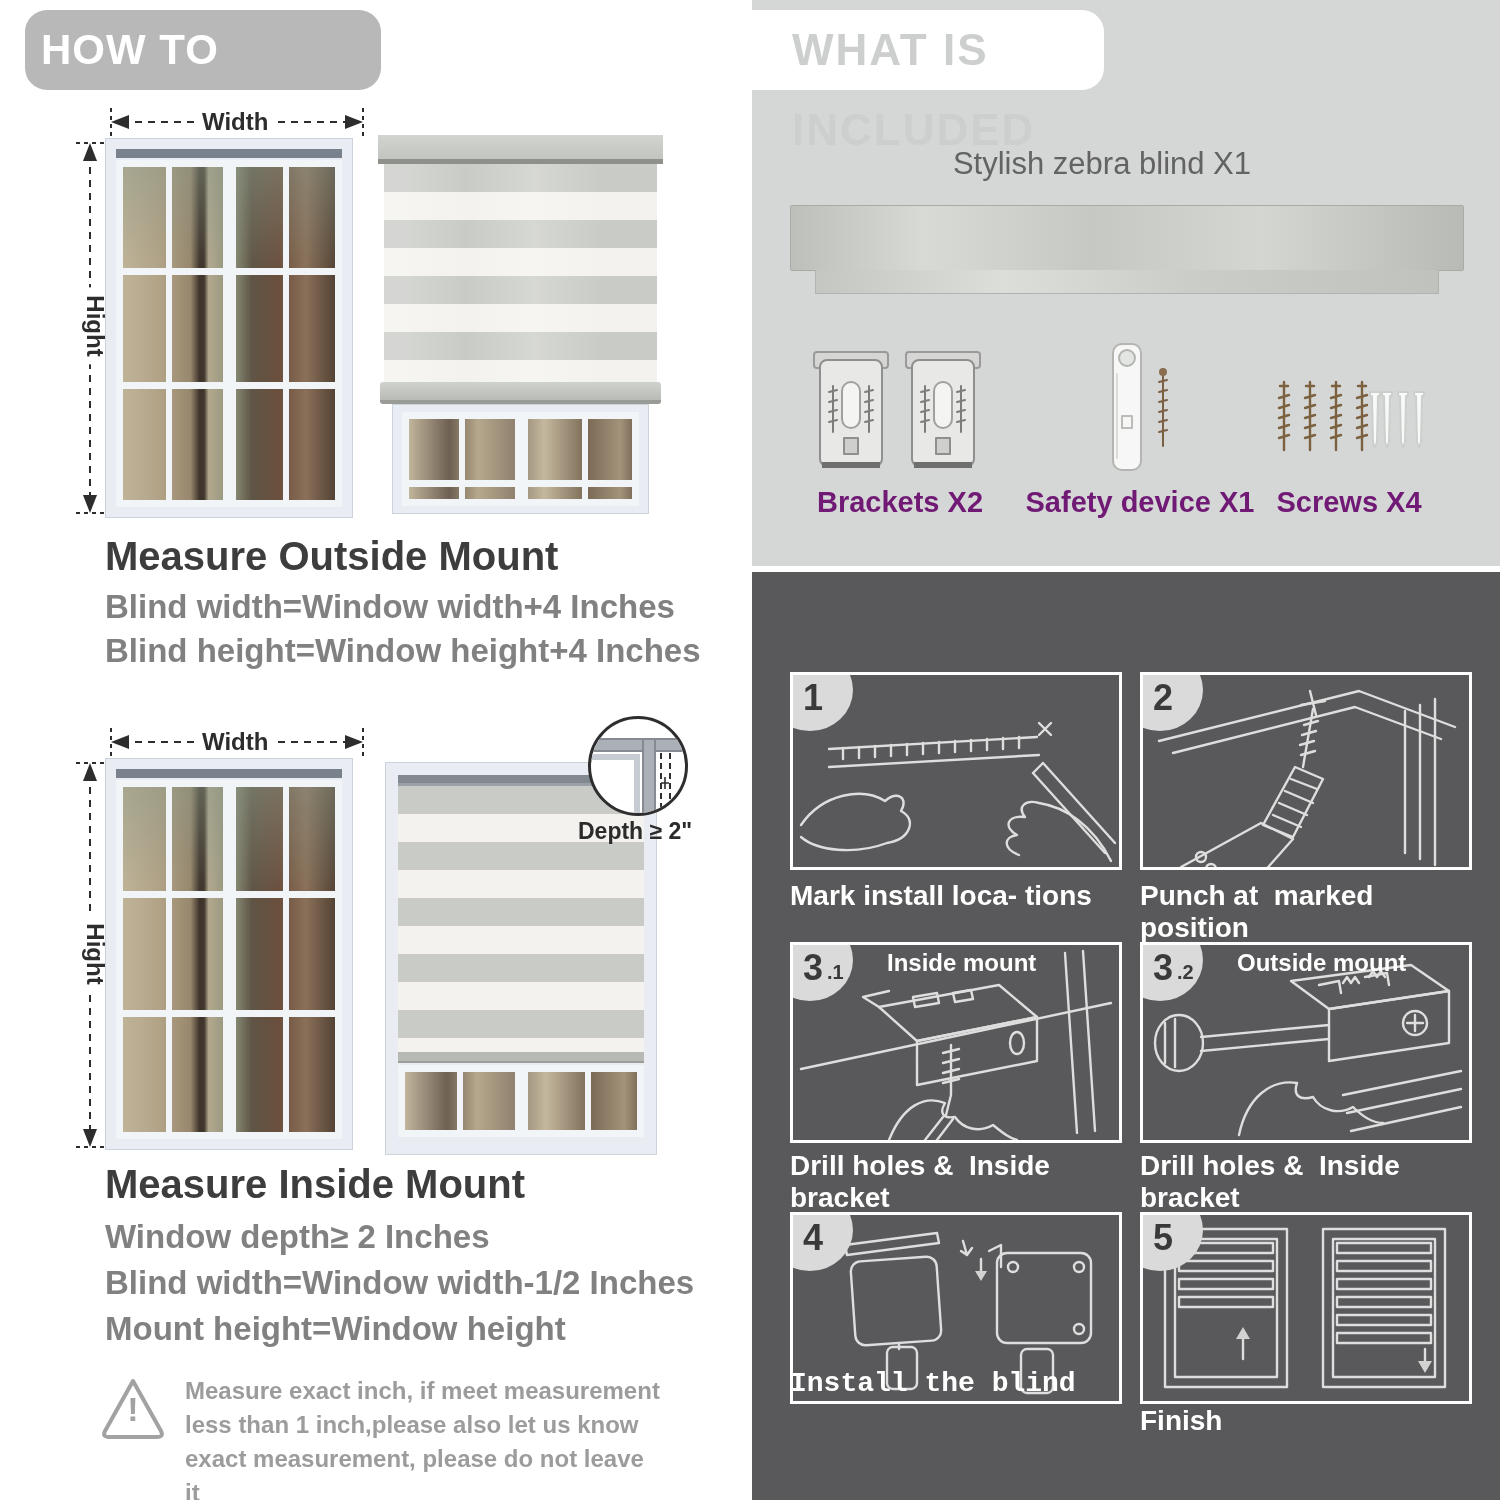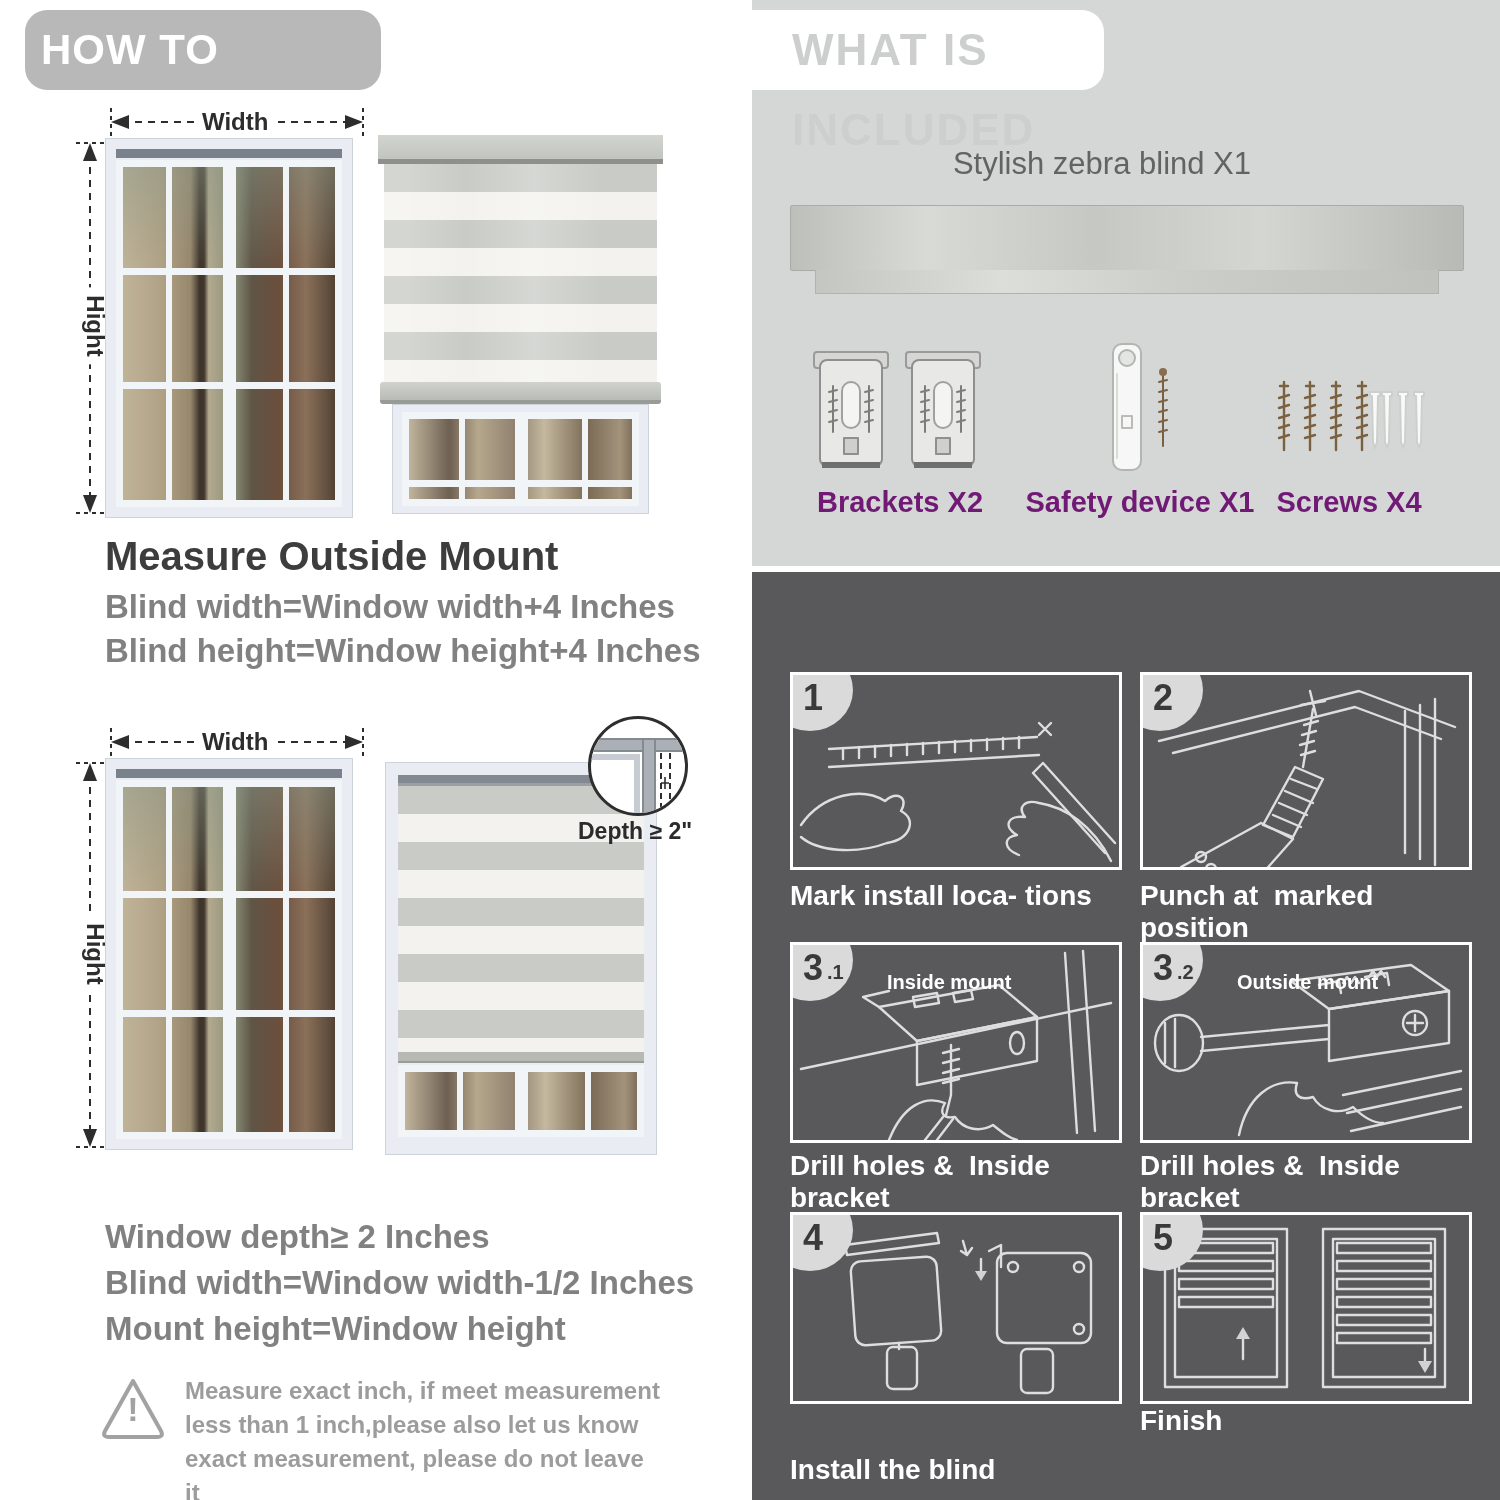--- a/index.html
+++ b/index.html
@@ -62,21 +62,21 @@
   .item-label{font-size:29px;font-weight:bold;color:#701a75;text-align:center;}
 
   
   .right-bottom{left:752px;top:572px;width:748px;height:928px;background:#59595b;}
   .iom-box{left:0;top:6px;width:615px;height:80px;background:#fff;border-radius:0 24px 24px 0;
     color:#3a3a3a;font-size:42px;font-weight:bold;line-height:80px;padding-left:38px;letter-spacing:1px;box-sizing:border-box;}
   .step-box{position:absolute;width:326px;border:3px solid #ffffff;overflow:hidden;background:#59595b;box-sizing:content-box;}
   .badge{position:absolute;top:-26px;left:-26px;width:86px;height:82px;background:#dadada;border-radius:50%;}
   .badge .num{position:absolute;left:36px;top:28px;font-size:36px;font-weight:bold;color:#3a3a3a;}
   .badge .sub{position:absolute;left:60px;top:42px;font-size:20px;font-weight:bold;color:#3a3a3a;}
-  .step-title{position:absolute;left:94px;top:26px;font-size:20px;font-weight:bold;color:#fff;z-index:2;}
+  .step-title{position:absolute;left:94px;top:4px;font-size:24px;font-weight:bold;color:#fff;z-index:2;}
   .caption{position:absolute;width:336px;font-size:28px;font-weight:bold;color:#ffffff;white-space:pre-wrap;}
   .draw{position:absolute;inset:0;width:100%;height:100%;}
   .draw path,.draw rect,.draw circle,.draw ellipse,.draw line{stroke:#dedede;fill:none;stroke-width:2.4;stroke-linecap:round;stroke-linejoin:round;}
   .draw .fillgray{fill:#d2d2d2;stroke:none;}
 
   
   .itm path,.itm rect,.itm circle,.itm ellipse{stroke-linecap:round;stroke-linejoin:round;}
 </style>
 </head>
 <body>
@@ -188,20 +188,21 @@
       <svg width="94" height="94">
         <rect x="-6" y="20" width="106" height="12" fill="#aab0b6" stroke="#848a90" stroke-width="2"></rect>
         <rect x="52" y="20" width="12" height="80" fill="#aab0b6" stroke="#848a90" stroke-width="2"></rect>
         <path d="M-6,38 L46,38 L46,100" fill="none" stroke="#c6ccd2" stroke-width="6"></path>
         <path d="M70,34 L70,94 M79,34 L79,94" stroke="#2e2e2e" stroke-width="2" stroke-dasharray="6,4" fill="none"></path>
         <path d="M74,58 L74,70 M70,64 L78,64" stroke="#2e2e2e" stroke-width="1.6" fill="none"></path>
       </svg>
     </div>
     <div class="abs depth-label">Depth ≥ 2"</div>
 
+    <div class="abs sec-title" style="left:105px;top:1162px;">Measure Inside Mount</div>
     <div class="abs formula" style="left:105px;top:1218px;">Window depth≥ 2 Inches</div>
     <div class="abs formula" style="left:105px;top:1264px;">Blind width=Window width-1/2 Inches</div>
     <div class="abs formula" style="left:105px;top:1310px;">Mount height=Window height</div>
 
     <div class="abs" style="left:98px;top:1376px;width:70px;height:66px;">
       <svg class="warn-svg" width="70" height="66">
         <path d="M35,5 L63,55 Q66,61 59,61 L11,61 Q4,61 7,55 Z"></path>
       </svg>
       <div class="warn-bang">!</div>
     </div>
@@ -362,21 +363,21 @@
           <circle cx="286" cy="114" r="5"></circle>
         <rect x="228" y="134" width="32" height="44" rx="6"></rect>
         <path d="M188,44 L188,58"></path>
         <path class="fillgray" d="M188,66 l-6,-10 l12,0 Z"></path>
       </svg>
       <div class="badge">
         <span class="num">4</span>
           <span class="sub"></span>
       </div>
     </div>
-    <div class="caption" style="left:38px;top:882px;">Install the blind</div>
+    <div class="caption" style="left:38px;top:796px;font-family:Liberation Mono, monospace;">Install the blind</div>
 
     <div class="step-box" style="left:388px;top:640px;height:186px;">
       <svg class="draw" viewBox="0 0 326 186" preserveAspectRatio="none">
         <rect x="22" y="14" width="122" height="158"></rect>
         <rect x="32" y="24" width="102" height="138"></rect>
         <g class="fillgray">
           <rect x="36" y="28" width="94" height="10"></rect>
             <rect x="36" y="46" width="94" height="10"></rect>
           <rect x="36" y="64" width="94" height="10"></rect>
             <rect x="36" y="82" width="94" height="10"></rect>

